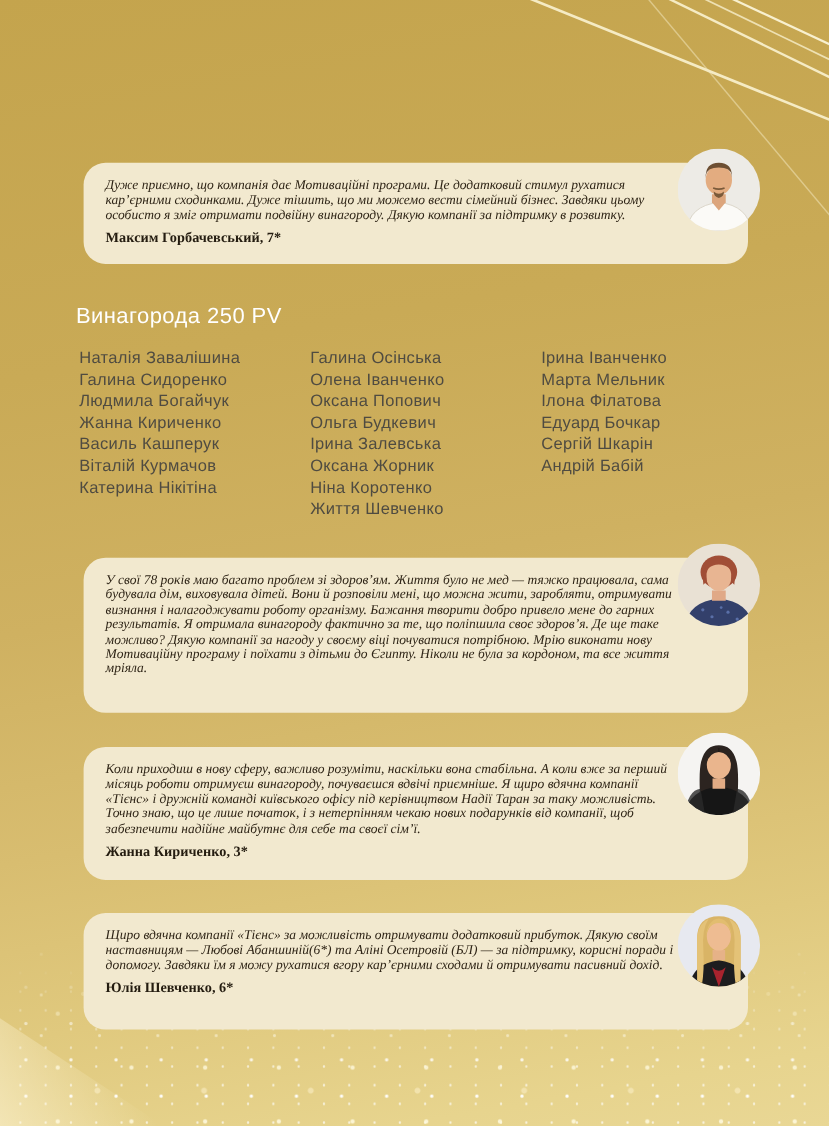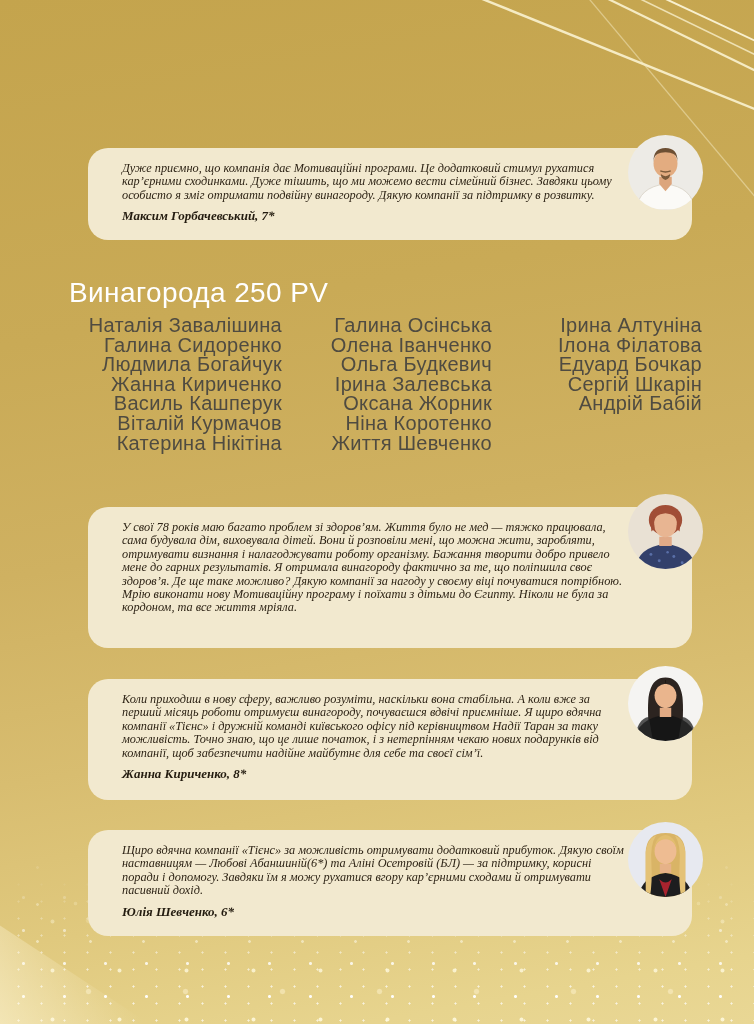--- a/index.html
+++ b/index.html
@@ -42,77 +42,75 @@
   }
   .corner-light {
     position:absolute; left:0; bottom:0; width:170px; height:120px;
     background: linear-gradient(62deg, rgba(255,247,219,0.55), rgba(255,247,219,0) 62%);
     clip-path: polygon(0 18%, 0 100%, 88% 100%);
   }
 
   
   .card {
     position:absolute;
-    left:88px; width:604px;
+    left:76px; width:604px;
     box-sizing:border-box;
     background:#f2e9cf;
     border-radius:20px;
-    padding:14px 64px 14px 34px;
+    padding:14px 64px 14px 20px;
   }
   .card1 { top:148px; min-height:92px; }
   .card2 { top:507px; min-height:141px; }
   .card3 { top:679px; min-height:121px; }
   .card4 { top:830px; min-height:106px; }
 
   .qtext {
     margin:0;
     font-family:"Liberation Serif", serif;
     font-style:italic;
     font-size:12.3px;
     line-height:13.4px;
     color:#2e2416;
   }
   .qauthor {
     margin:6px 0 0 0;
     font-family:"Liberation Serif", serif;
-    font-style:italic;
     font-weight:bold;
     font-size:13px;
     color:#241c10;
   }
   .avatar {
     position:absolute;
     top:-13px; right:-11px;
     width:75px; height:75px;
     border-radius:50%;
     display:block;
   }
   .card4 .avatar { top:-8px; }
   .avatar svg { display:block; width:75px; height:75px; }
 
   
   .heading {
     position:absolute; left:69px; top:277px;
     margin:0;
-    font-size:28px; font-weight:400;
+    font-size:20px; font-weight:400;
     letter-spacing:0.4px;
     color:#ffffff;
   }
   .names {
     position:absolute; left:72px; top:316px;
     display:flex;
   }
   .names ul {
     margin:0; padding:0; list-style:none;
     width:210px;
-    font-size:20px;
+    font-size:15px;
     line-height:19.6px;
     letter-spacing:0.3px;
     color:#4f4b41;
-    text-align:right;
   }
 </style>
 </head>
 <body>
 
 <div class="page">
 
   <svg class="lines-svg" viewBox="0 0 754 260" xmlns="http://www.w3.org/2000/svg">
     <line x1="470" y1="-6" x2="762" y2="112" stroke="#f5ebc4" stroke-width="2.4"></line>
     <line x1="598" y1="-6" x2="762" y2="74" stroke="#f5ebc4" stroke-width="2.2"></line>
@@ -156,28 +154,30 @@
         <li>Галина Сидоренко</li>
         <li>Людмила Богайчук</li>
         <li>Жанна Кириченко</li>
         <li>Василь Кашперук</li>
         <li>Віталій Курмачов</li>
         <li>Катерина Нікітіна</li>
       </ul>
     <ul>
         <li>Галина Осінська</li>
         <li>Олена Іванченко</li>
+        <li>Оксана Попович</li>
         <li>Ольга Будкевич</li>
         <li>Ірина Залевська</li>
         <li>Оксана Жорник</li>
         <li>Ніна Коротенко</li>
         <li>Життя Шевченко</li>
       </ul>
     <ul>
-        <li>Ірина Алтуніна</li>
+        <li>Ірина Іванченко</li>
+        <li>Марта Мельник</li>
         <li>Ілона Філатова</li>
         <li>Едуард Бочкар</li>
         <li>Сергій Шкарін</li>
         <li>Андрій Бабій</li>
       </ul>
   </div>
 
   <section class="card card2">
     <p class="qtext">У свої 78 років маю багато проблем зі здоров’ям. Життя було не мед — тяжко працювала, сама будувала дім, виховувала дітей. Вони й розповіли мені, що можна жити, заробляти, отримувати визнання і налагоджувати роботу організму. Бажання творити добро привело мене до гарних результатів. Я отримала винагороду фактично за те, що поліпшила своє здоров’я. Де ще таке можливо? Дякую компанії за нагоду у своєму віці почуватися потрібною. Мрію виконати нову Мотиваційну програму і поїхати з дітьми до Єгипту. Ніколи не була за кордоном, та все життя мріяла.</p>
     <span class="avatar">
@@ -201,21 +201,21 @@
           <path d="M23.5 29 Q22 13 36 13 Q50 13 48.5 29 Q47 19 36 18.5 Q25 19 23.5 29 Z" fill="#a14e36"></path>
           <path d="M22.5 36 Q21 26 24.5 21 L25.5 33 Z" fill="#a14e36"></path>
           <path d="M49.5 36 Q51 26 47.5 21 L46.5 33 Z" fill="#a14e36"></path>
         </g>
       </svg>
     </span>
   </section>
 
   <section class="card card3">
     <p class="qtext">Коли приходиш в нову сферу, важливо розуміти, наскільки вона стабільна. А коли вже за перший місяць роботи отримуєш винагороду, почуваєшся вдвічі приємніше. Я щиро вдячна компанії «Тієнс» і дружній команді київського офісу під керівництвом Надії Таран за таку можливість. Точно знаю, що це лише початок, і з нетерпінням чекаю нових подарунків від компанії, щоб забезпечити надійне майбутнє для себе та своєї сім’ї.</p>
-    <p class="qauthor">Жанна Кириченко, 8*</p>
+    <p class="qauthor">Жанна Кириченко, 3*</p>
     <span class="avatar">
       <svg viewBox="0 0 72 72" xmlns="http://www.w3.org/2000/svg">
         <defs>
             <clipPath id="av3">
               <circle cx="36" cy="36" r="36"></circle>
             </clipPath>
           </defs>
         <g clip-path="url(#av3)">
           <rect width="72" height="72" fill="#f5f4f2"></rect>
           <path d="M20 62 Q18 32 21 24 Q24.5 11 36 11 Q47.5 11 51 24 Q54 32 52 62 Z" fill="#2c2420"></path>

